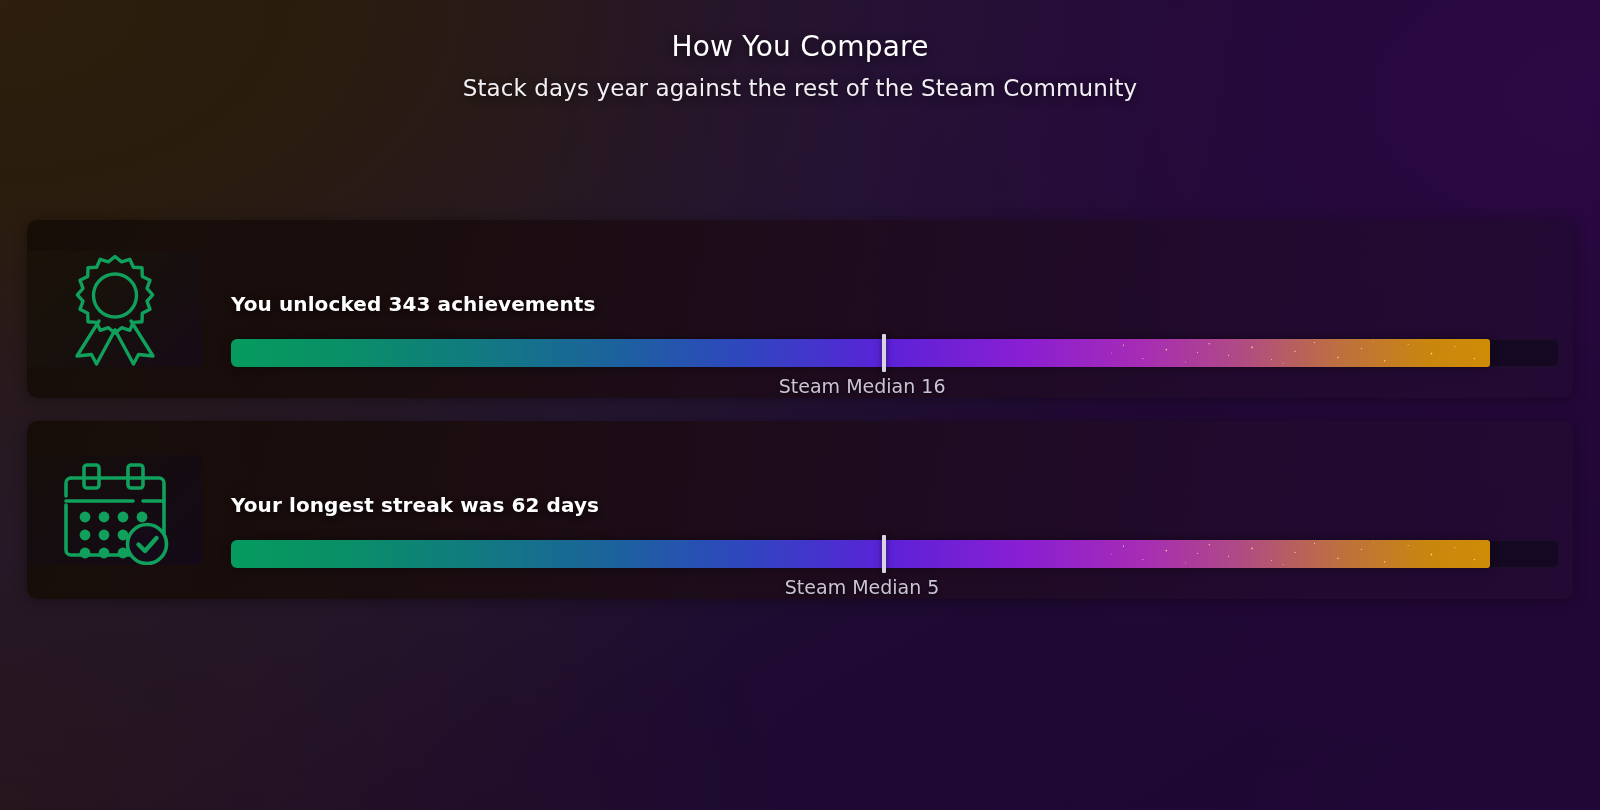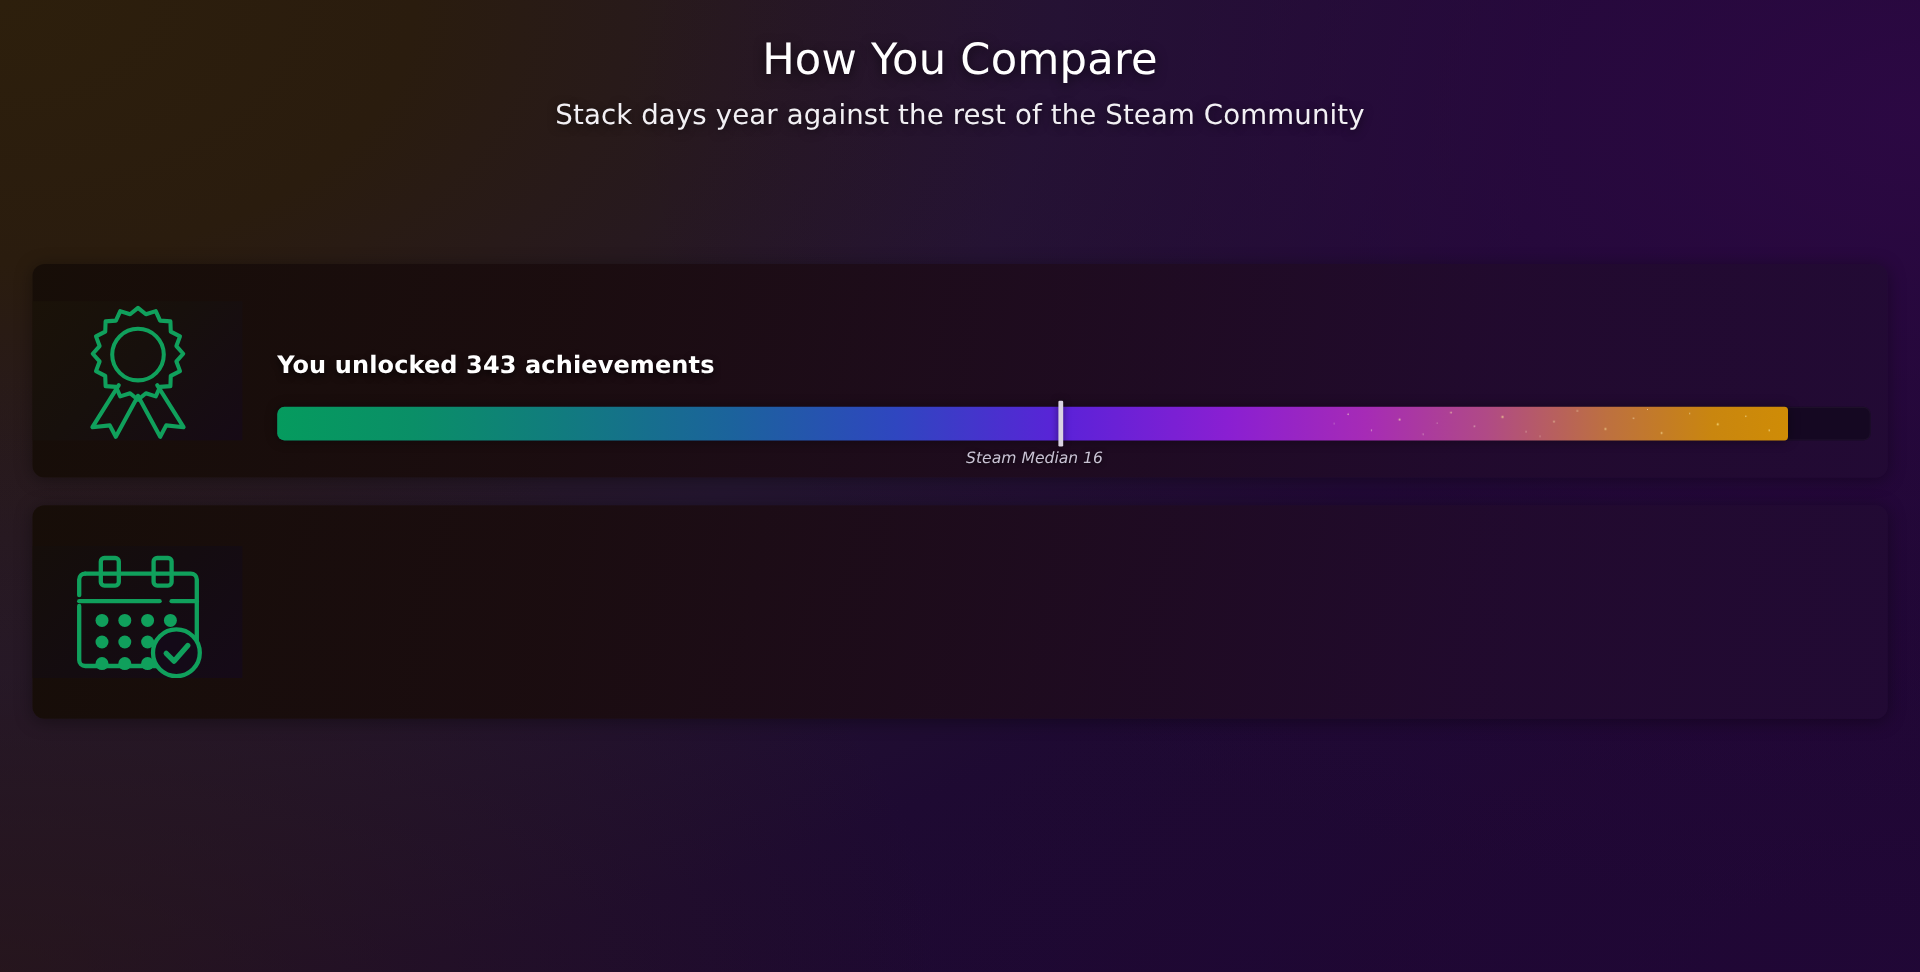--- a/index.html
+++ b/index.html
@@ -28,21 +28,21 @@
     background:
       radial-gradient(90% 110% at 100% 12%, rgba(46,8,70,.85) 0%, rgba(40,8,62,.35) 45%, rgba(0,0,0,0) 75%),
       radial-gradient(70% 90% at 0% 100%, rgba(44,30,12,.55) 0%, rgba(0,0,0,0) 70%),
       radial-gradient(80% 80% at 100% 100%, rgba(34,8,56,.7) 0%, rgba(0,0,0,0) 70%);
   }
 
   
   .header { position:absolute; top:0; left:0; width:1600px; text-align:center; }
   .page-title {
     margin-top:30px;
-    font-size:36px;
+    font-size:28px;
     font-weight:400;
     color:#ffffff;
     letter-spacing:.2px;
     text-shadow:0 2px 10px rgba(0,0,0,.65);
   }
   .page-subtitle {
     margin-top:12px;
     font-size:23px;
     font-weight:400;
     color:#f2f0f4;
@@ -164,25 +164,24 @@
     top:-5px;
     width:4px; height:38px;
     background:#d9d3e2;
     border-radius:1px;
     box-shadow:0 0 6px rgba(0,0,0,.5);
   }
   .median-label {
     position:absolute;
     top:36px;
     transform:translateX(-50%);
-    font-size:13px;
+    font-size:19px;
     color:#c9c3d4;
     white-space:nowrap;
     text-shadow:0 1px 4px rgba(0,0,0,.7);
-    font-style:italic;
   }
 
   
   .icon-svg { display:block; }
 </style>
 </head>
 <body>
 
 <div id="bg-base"></div>
 <div id="bg-tint"></div>
@@ -242,15 +241,27 @@
               <circle cx="83" cy="80" r="5.4"></circle>
             <circle cx="26" cy="98" r="5.4"></circle>
               <circle cx="45" cy="98" r="5.4"></circle>
             <circle cx="64" cy="98" r="5.4"></circle>
           </g>
           <circle cx="88" cy="89" r="19.5" fill="#140a18"></circle>
           <path d="M79.5 89.5 L86 96 L97.5 83" stroke-width="4.4"></path>
         </svg>
       </span>
     </div>
+    <div class="card-body">
+      <div class="stat-label">Your longest streak was 62 days</div>
+      <div class="bar-wrap">
+        <div class="bar-track">
+          <div class="bar-fill" style="width: 94.8%;">
+            <div class="bar-sparkle"></div>
+          </div>
+          <div class="median-marker" style="left: 49%;"></div>
+        </div>
+        <div class="median-label" style="left: 49%;">Steam Median 5</div>
+      </div>
+    </div>
   </div>
 
 </div>
 
 </body></html>

